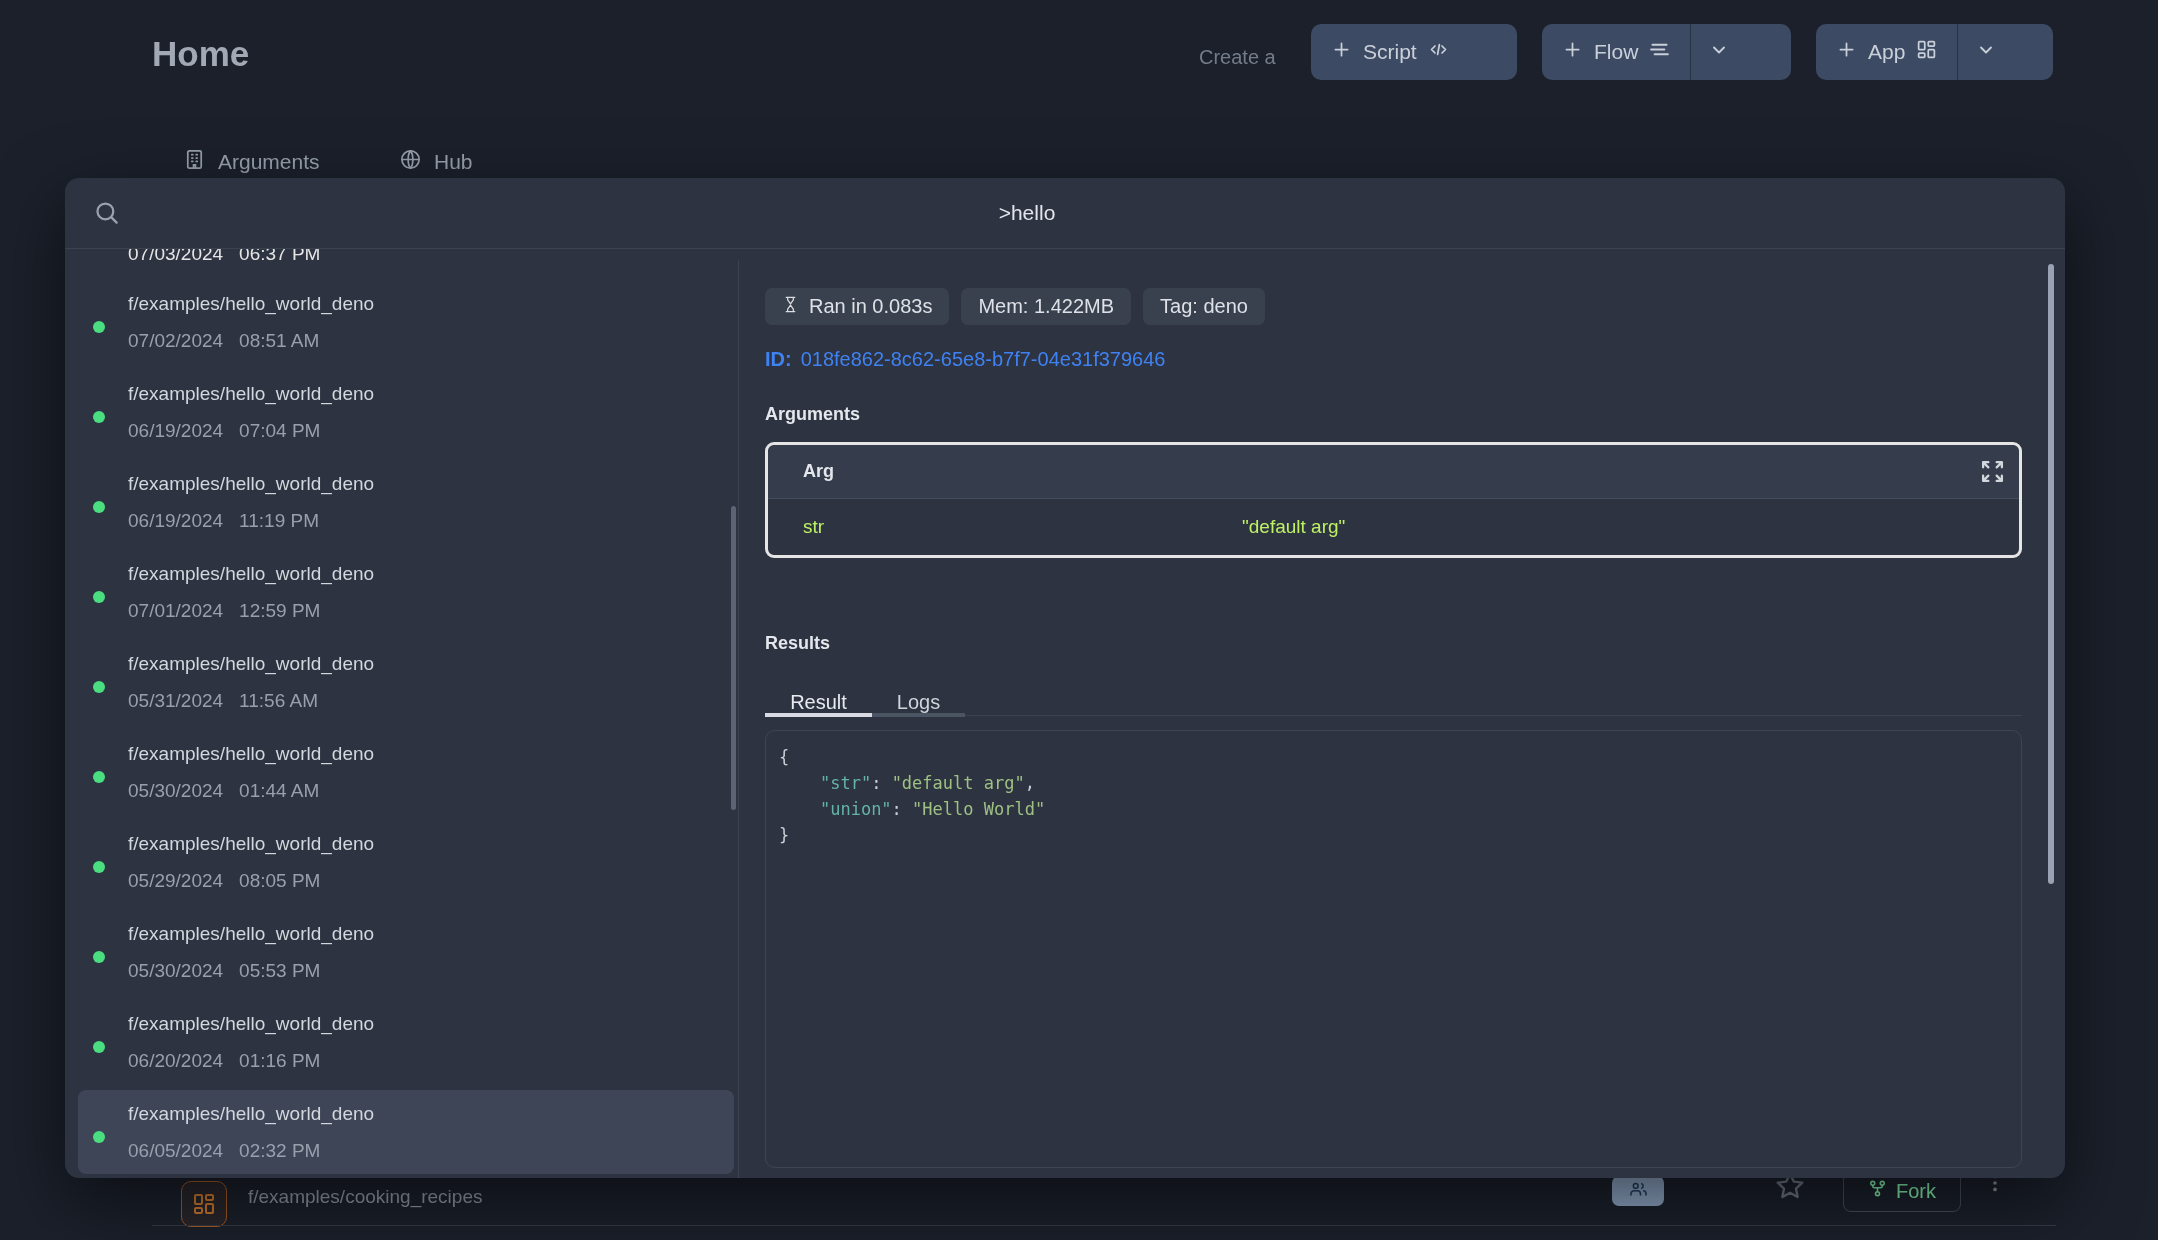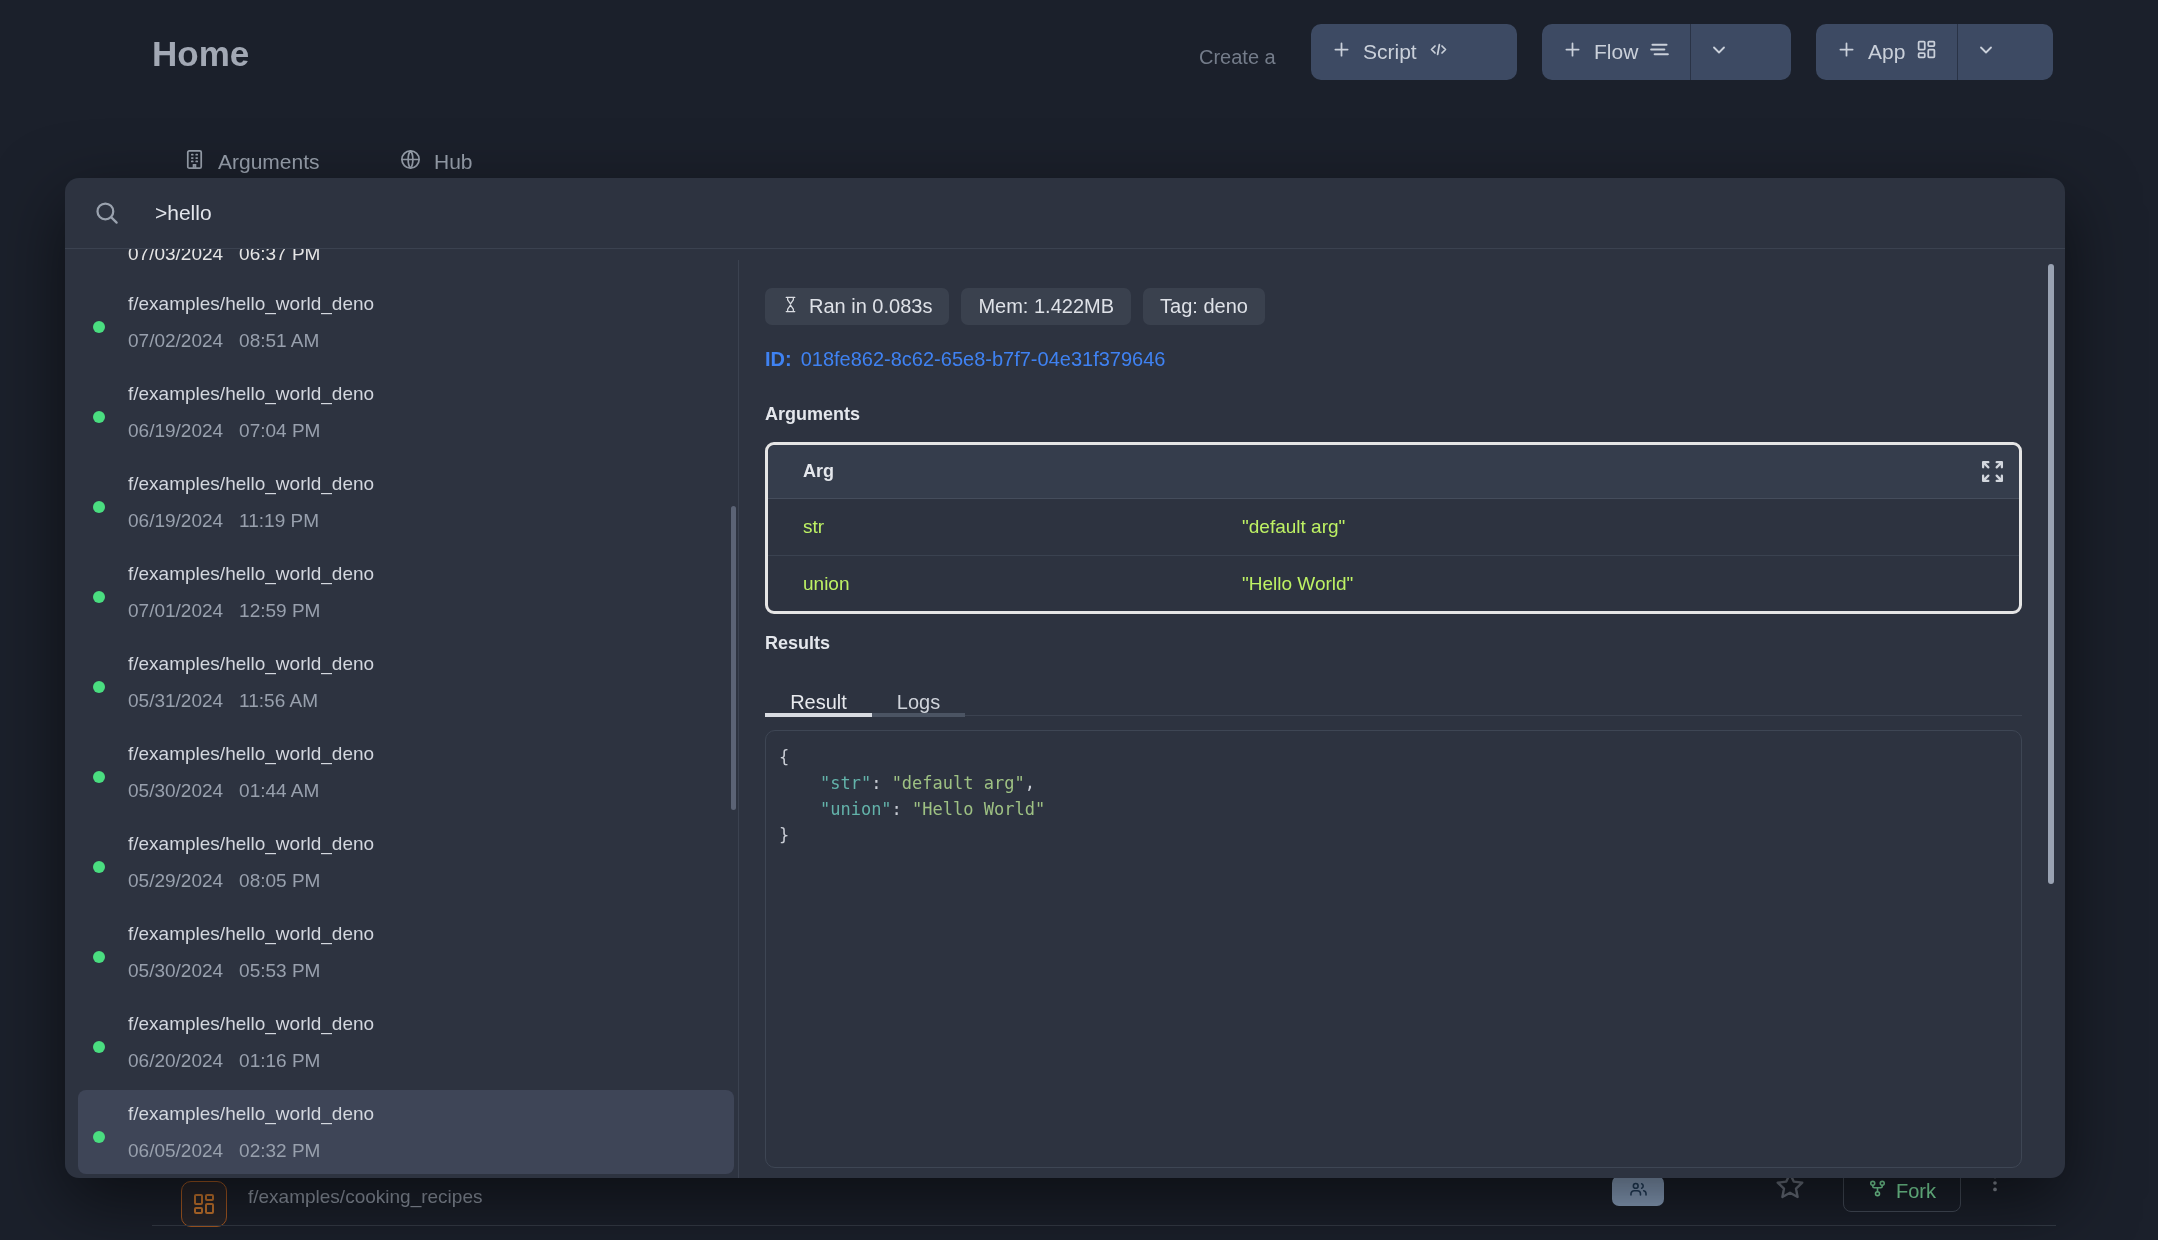--- a/index.html
+++ b/index.html
@@ -36,21 +36,21 @@
   .fork-btn svg { width:19px; height:19px; }
   .kebab-btn { position:absolute; left:1984px; top:1172px; color:#8b919c; }
   .kebab-btn svg { width:22px; height:22px; }
   .bottom-divider { position:absolute; left:152px; top:1225px; width:1904px; height:1px; background:#333a45; }
 
   
   .modal { position:absolute; left:65px; top:178px; width:2000px; height:1000px; background:#2d3340; border-radius:14px; box-shadow:0 24px 70px rgba(0,0,0,.55); overflow:hidden; }
   .search-row { position:absolute; left:0; top:0; width:100%; height:70px; }
   .search-icon { position:absolute; left:28px; top:21px; color:#9aa2ae; }
   .search-icon svg { width:27px; height:27px; }
-  .search-input { position:absolute; left:90px; top:17px; width:1800px; height:36px; background:transparent; border:none; outline:none; color:#e2e5eb; font-size:21px; font-family:"Liberation Sans",sans-serif; }
+  .search-input { position:absolute; left:62px; top:17px; width:1800px; height:36px; background:transparent; border:none; outline:none; color:#e2e5eb; font-size:21px; font-family:"Liberation Sans",sans-serif;text-align:center; }
   .search-divider { position:absolute; left:0; top:70px; width:100%; height:1px; background:#3b4250; }
   .col-divider { position:absolute; left:673px; top:82px; height:918px; width:1px; background:#3b4250; }
 
   
   .run-list { position:absolute; left:0; top:71px; width:673px; height:929px; overflow:hidden; }
   .partial-ts { position:absolute; left:63px; top:-6px; font-size:19px; color:#e5e5e5; white-space:nowrap; }
   .partial-ts .t, .run-ts .t { margin-left:16px; }
   .run-item { position:absolute; left:13px; width:656px; height:84px; border-radius:8px; }
   .run-item.selected { background:#3e4557; }
   .dot { position:absolute; left:15px; top:41px; width:12px; height:12px; border-radius:50%; background:#4ade80; }
@@ -304,24 +304,20 @@
           <span><svg viewBox="0 0 24 24" fill="none" stroke="currentColor" stroke-width="2.2" stroke-linecap="round" stroke-linejoin="round">
                 <path d="M21 8V3h-5M16 8l5-5M3 16v5h5M8 16l-5 5M21 16v5h-5M16 16l5 5M3 8V3h5M8 8 3 3"></path>
               </svg></span>
         </div>
       </div>
       <div>
           <div class="trow">
             <div class="td td1">str</div>
             <div class="td td2">"default arg"</div>
           </div>
-          <div class="trow sep">
-            <div class="td td1">union</div>
-            <div class="td td2">"Hello World"</div>
-          </div>
         </div>
     </div>
 
     <div class="section-title results-title">Results</div>
 
     <div class="tabs-row">
       <div class="tab tab-result">Result</div>
       <div class="tab tab-logs">Logs</div>
     </div>
     <div class="tabs-line"></div>

